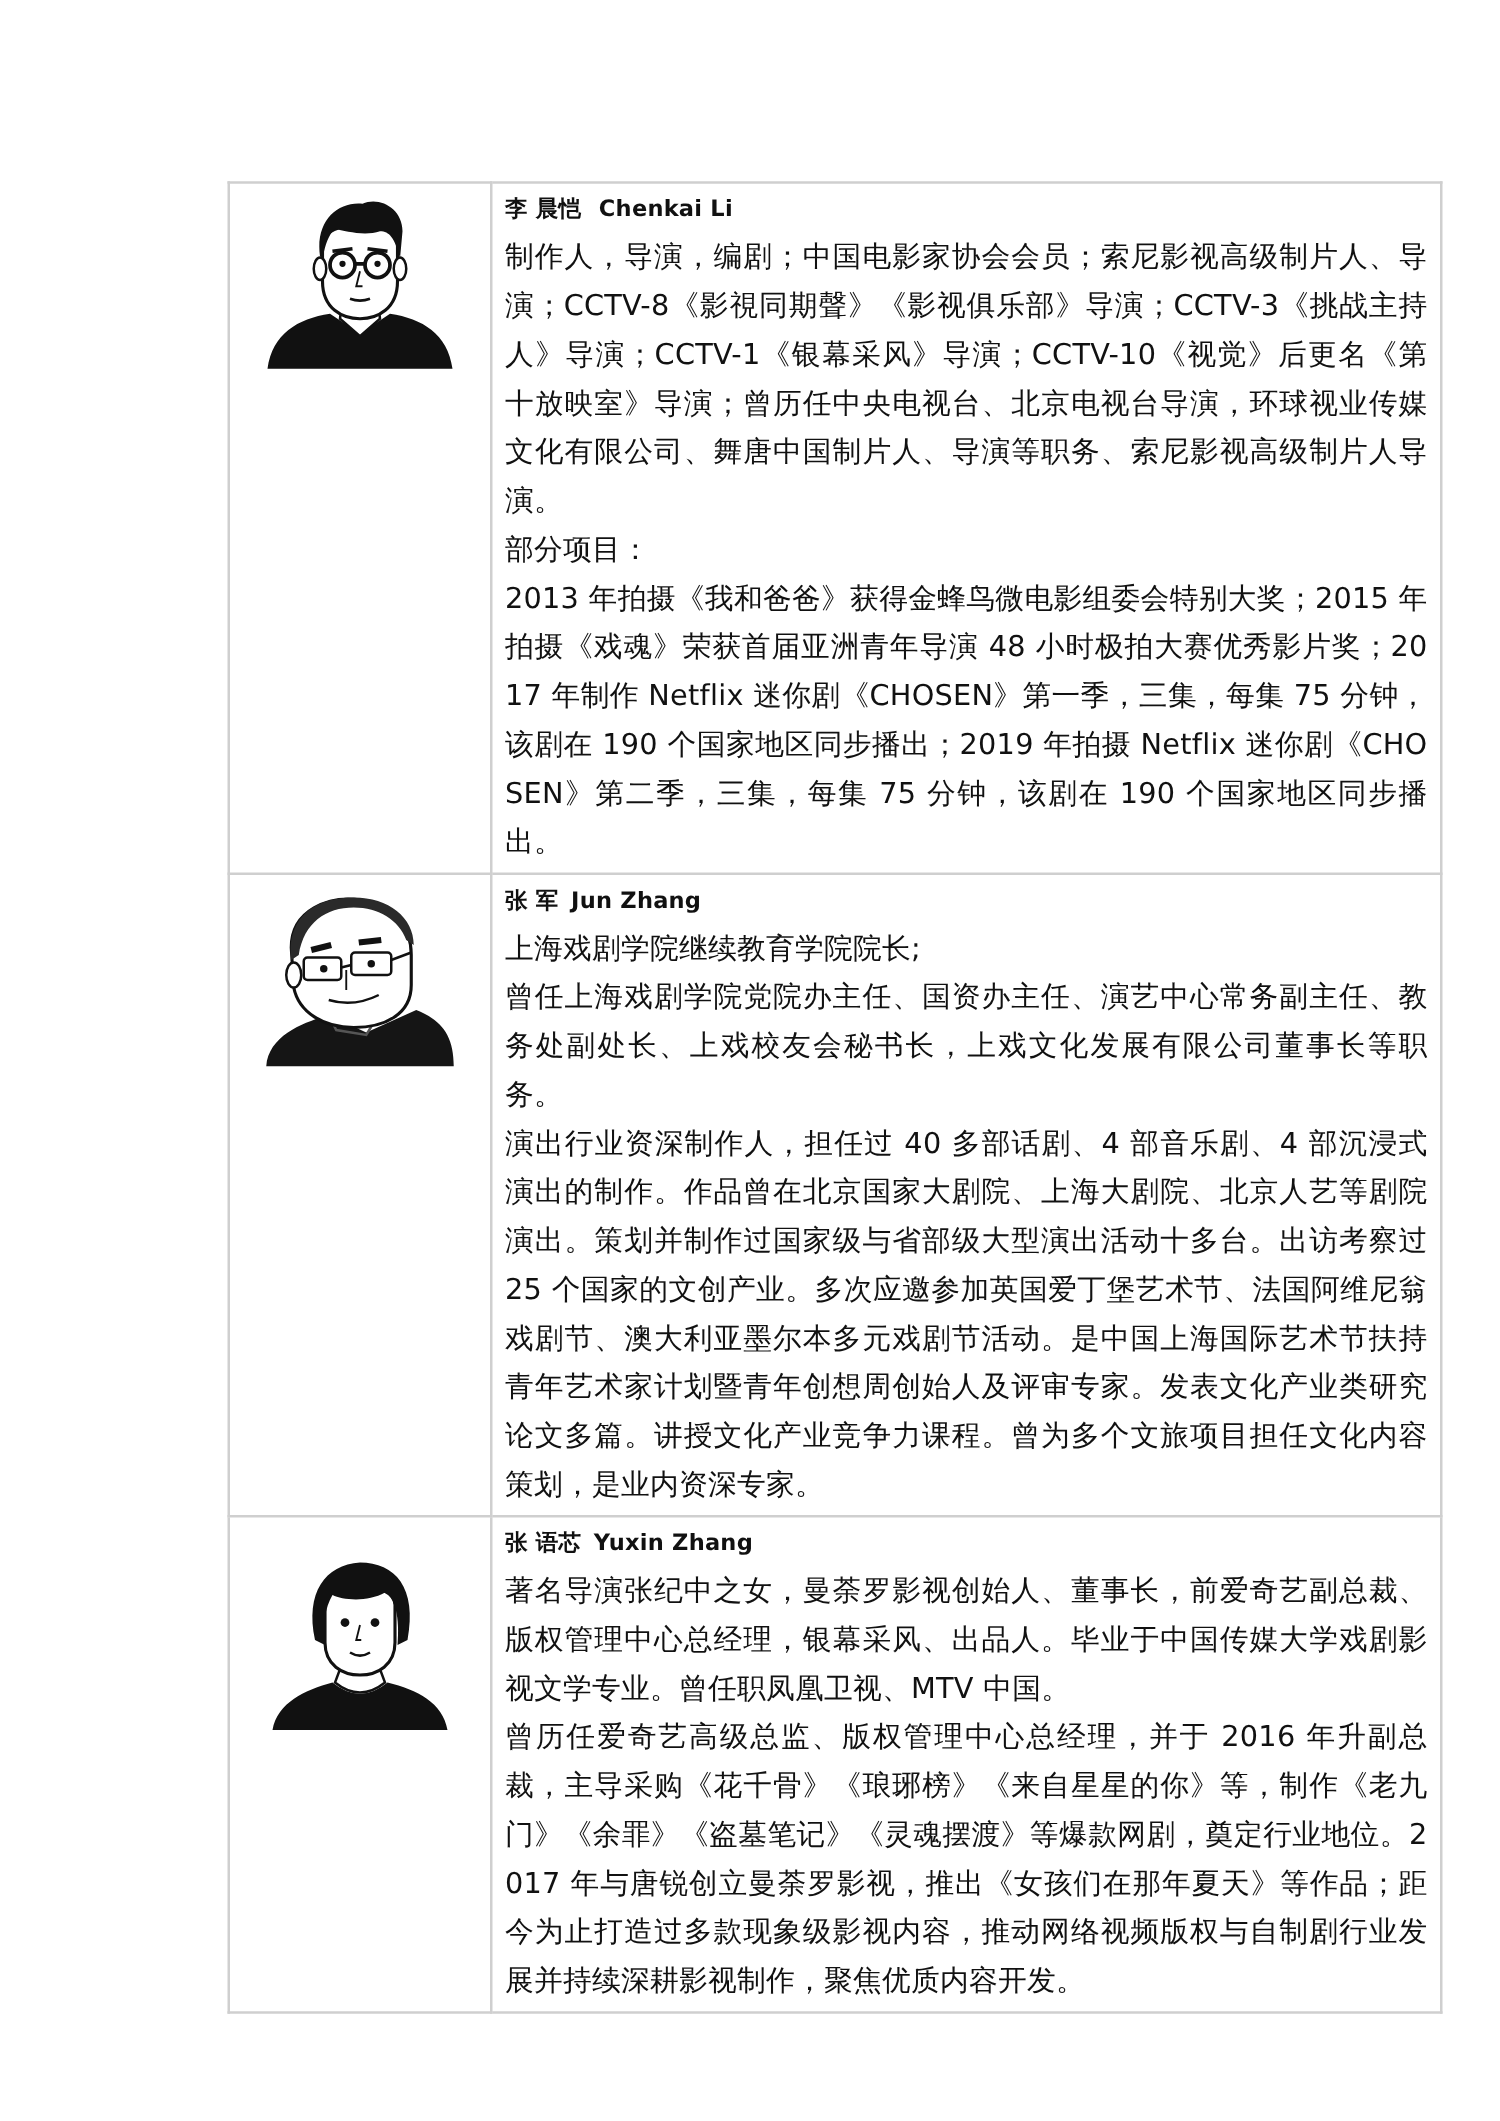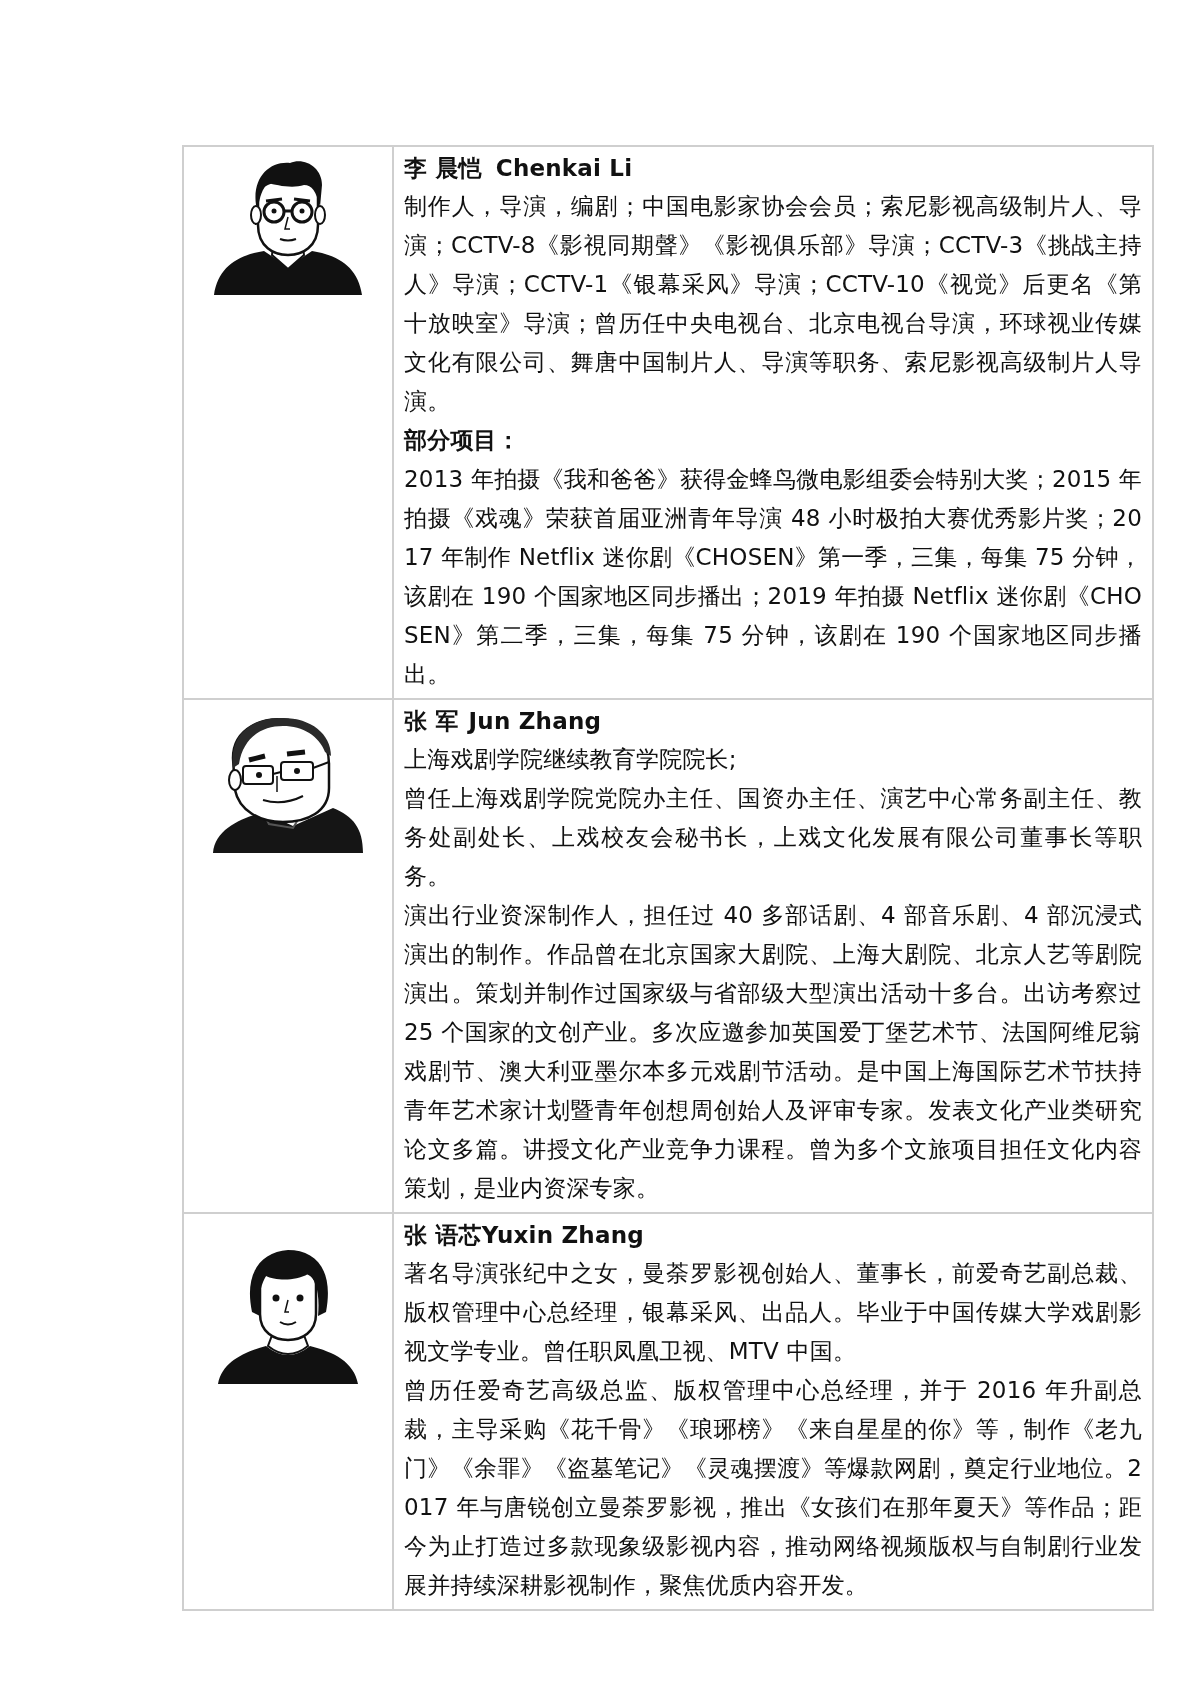--- a/index.html
+++ b/index.html
@@ -43,29 +43,29 @@
     .line {
       font-size: 23px;
       line-height: 39px;
       letter-spacing: 0.2px;
       text-align: justify;
       text-align-last: left;
       word-break: break-all;
     }
     .name-line {
       font-weight: bold;
-      font-size: 23px;
+      font-size: 18px;
       line-height: 38px;
     }
     .name-line .en {
       margin-left: 14px;
       font-weight: bold;
     }
     .sub-heading {
-      font-weight: bold;
+      font-weight: normal;
     }
     .row1 { height: 469px; }
     .row2 { height: 363px; border-radius: 23px; }
     .row3 { height: 351px; }
   </style>
 </head>
 <body>
 
 <table class="bio-table">
   <colgroup>
@@ -164,20 +164,20 @@
 
         <circle cx="68" cy="64" r="3.5" fill="#111"></circle>
         <circle cx="92" cy="64" r="3.5" fill="#111"></circle>
 
         <path d="M80 66 L77 78 L81 78" fill="none" stroke="#111" stroke-width="1.5"></path>
         <path d="M72 88 Q80 93 88 88" fill="none" stroke="#111" stroke-width="2"></path>
       </svg>
     </td>
     <td class="text-cell">
       <div class="line name-line">
-        <span>张 语芯</span><span class="en" style="margin-left:0">Yuxin Zhang</span>
+        <span>张 语芯</span><span class="en" style="margin-left:10px">Yuxin Zhang</span>
       </div>
       <div class="line">著名导演张纪中之女，曼荼罗影视创始人、董事长，前爱奇艺副总裁、版权管理中心总经理，银幕采风、出品人。毕业于中国传媒大学戏剧影视文学专业。曾任职凤凰卫视、MTV 中国。</div>
       <div class="line">曾历任爱奇艺高级总监、版权管理中心总经理，并于 2016 年升副总裁，主导采购《花千骨》《琅琊榜》《来自星星的你》等，制作《老九门》《余罪》《盗墓笔记》《灵魂摆渡》等爆款网剧，奠定行业地位。2017 年与唐锐创立曼荼罗影视，推出《女孩们在那年夏天》等作品；距今为止打造过多款现象级影视内容，推动网络视频版权与自制剧行业发展并持续深耕影视制作，聚焦优质内容开发。</div>
     </td>
   </tr>
 </tbody>
   </table>
 
 </body></html>

